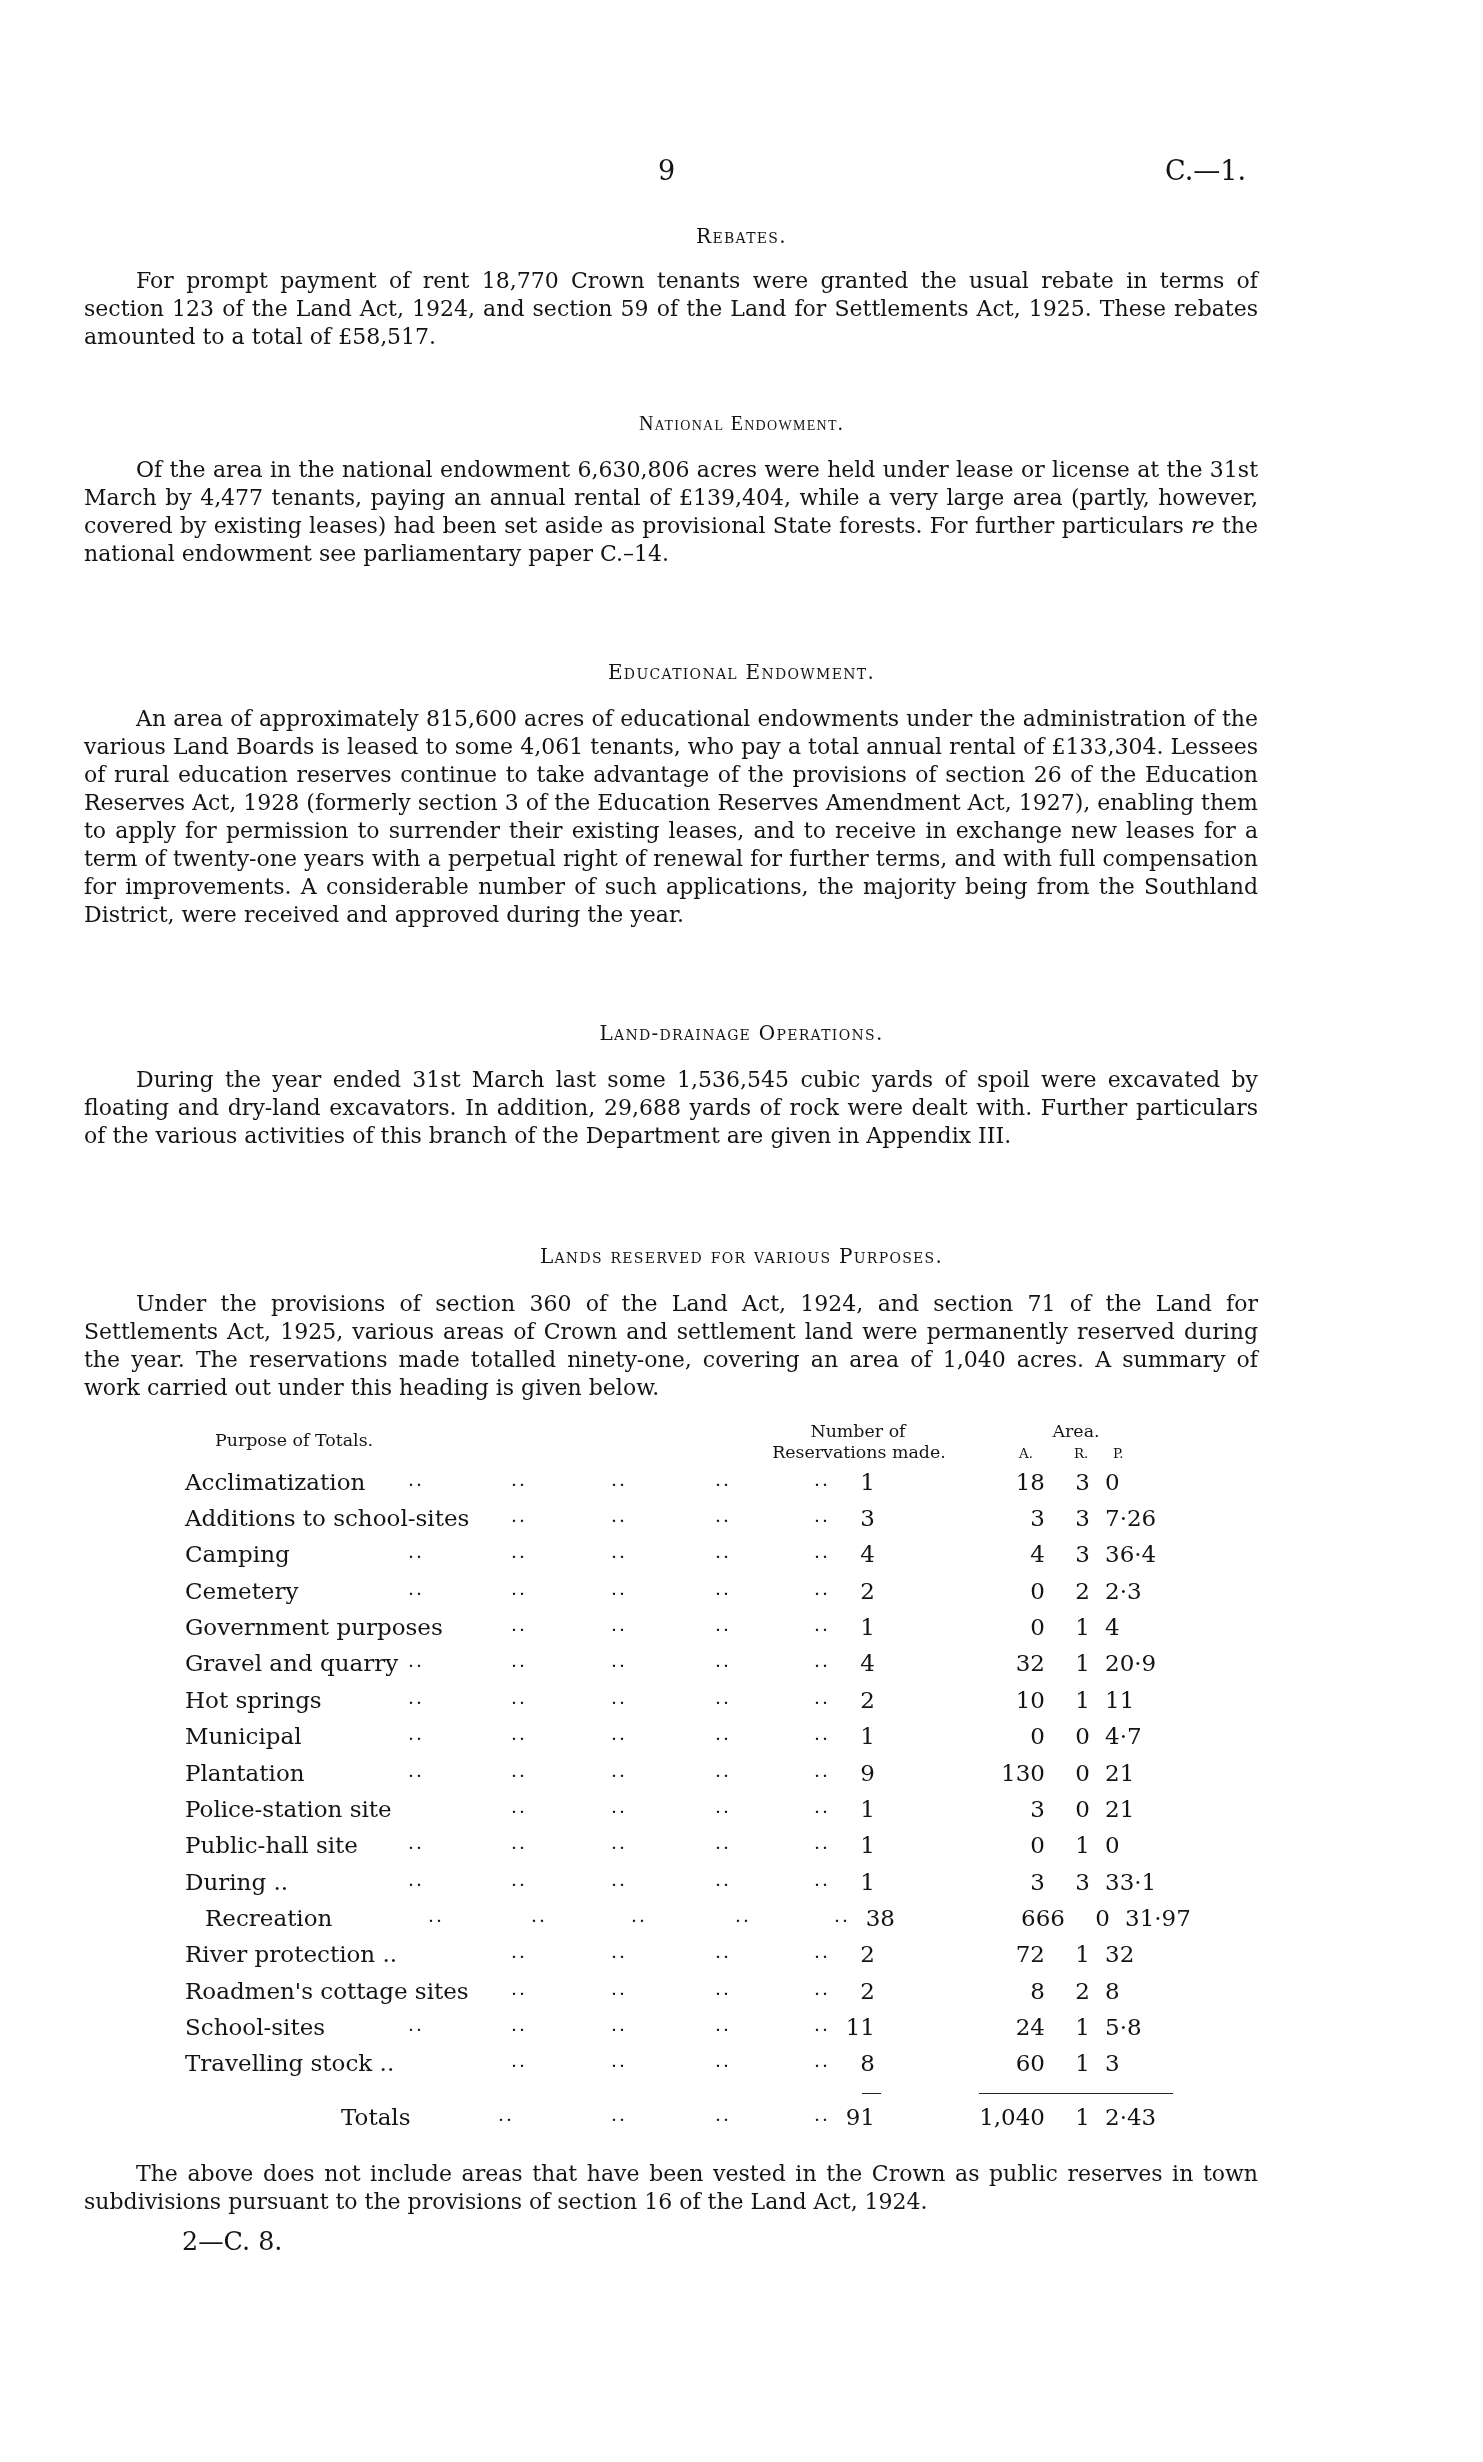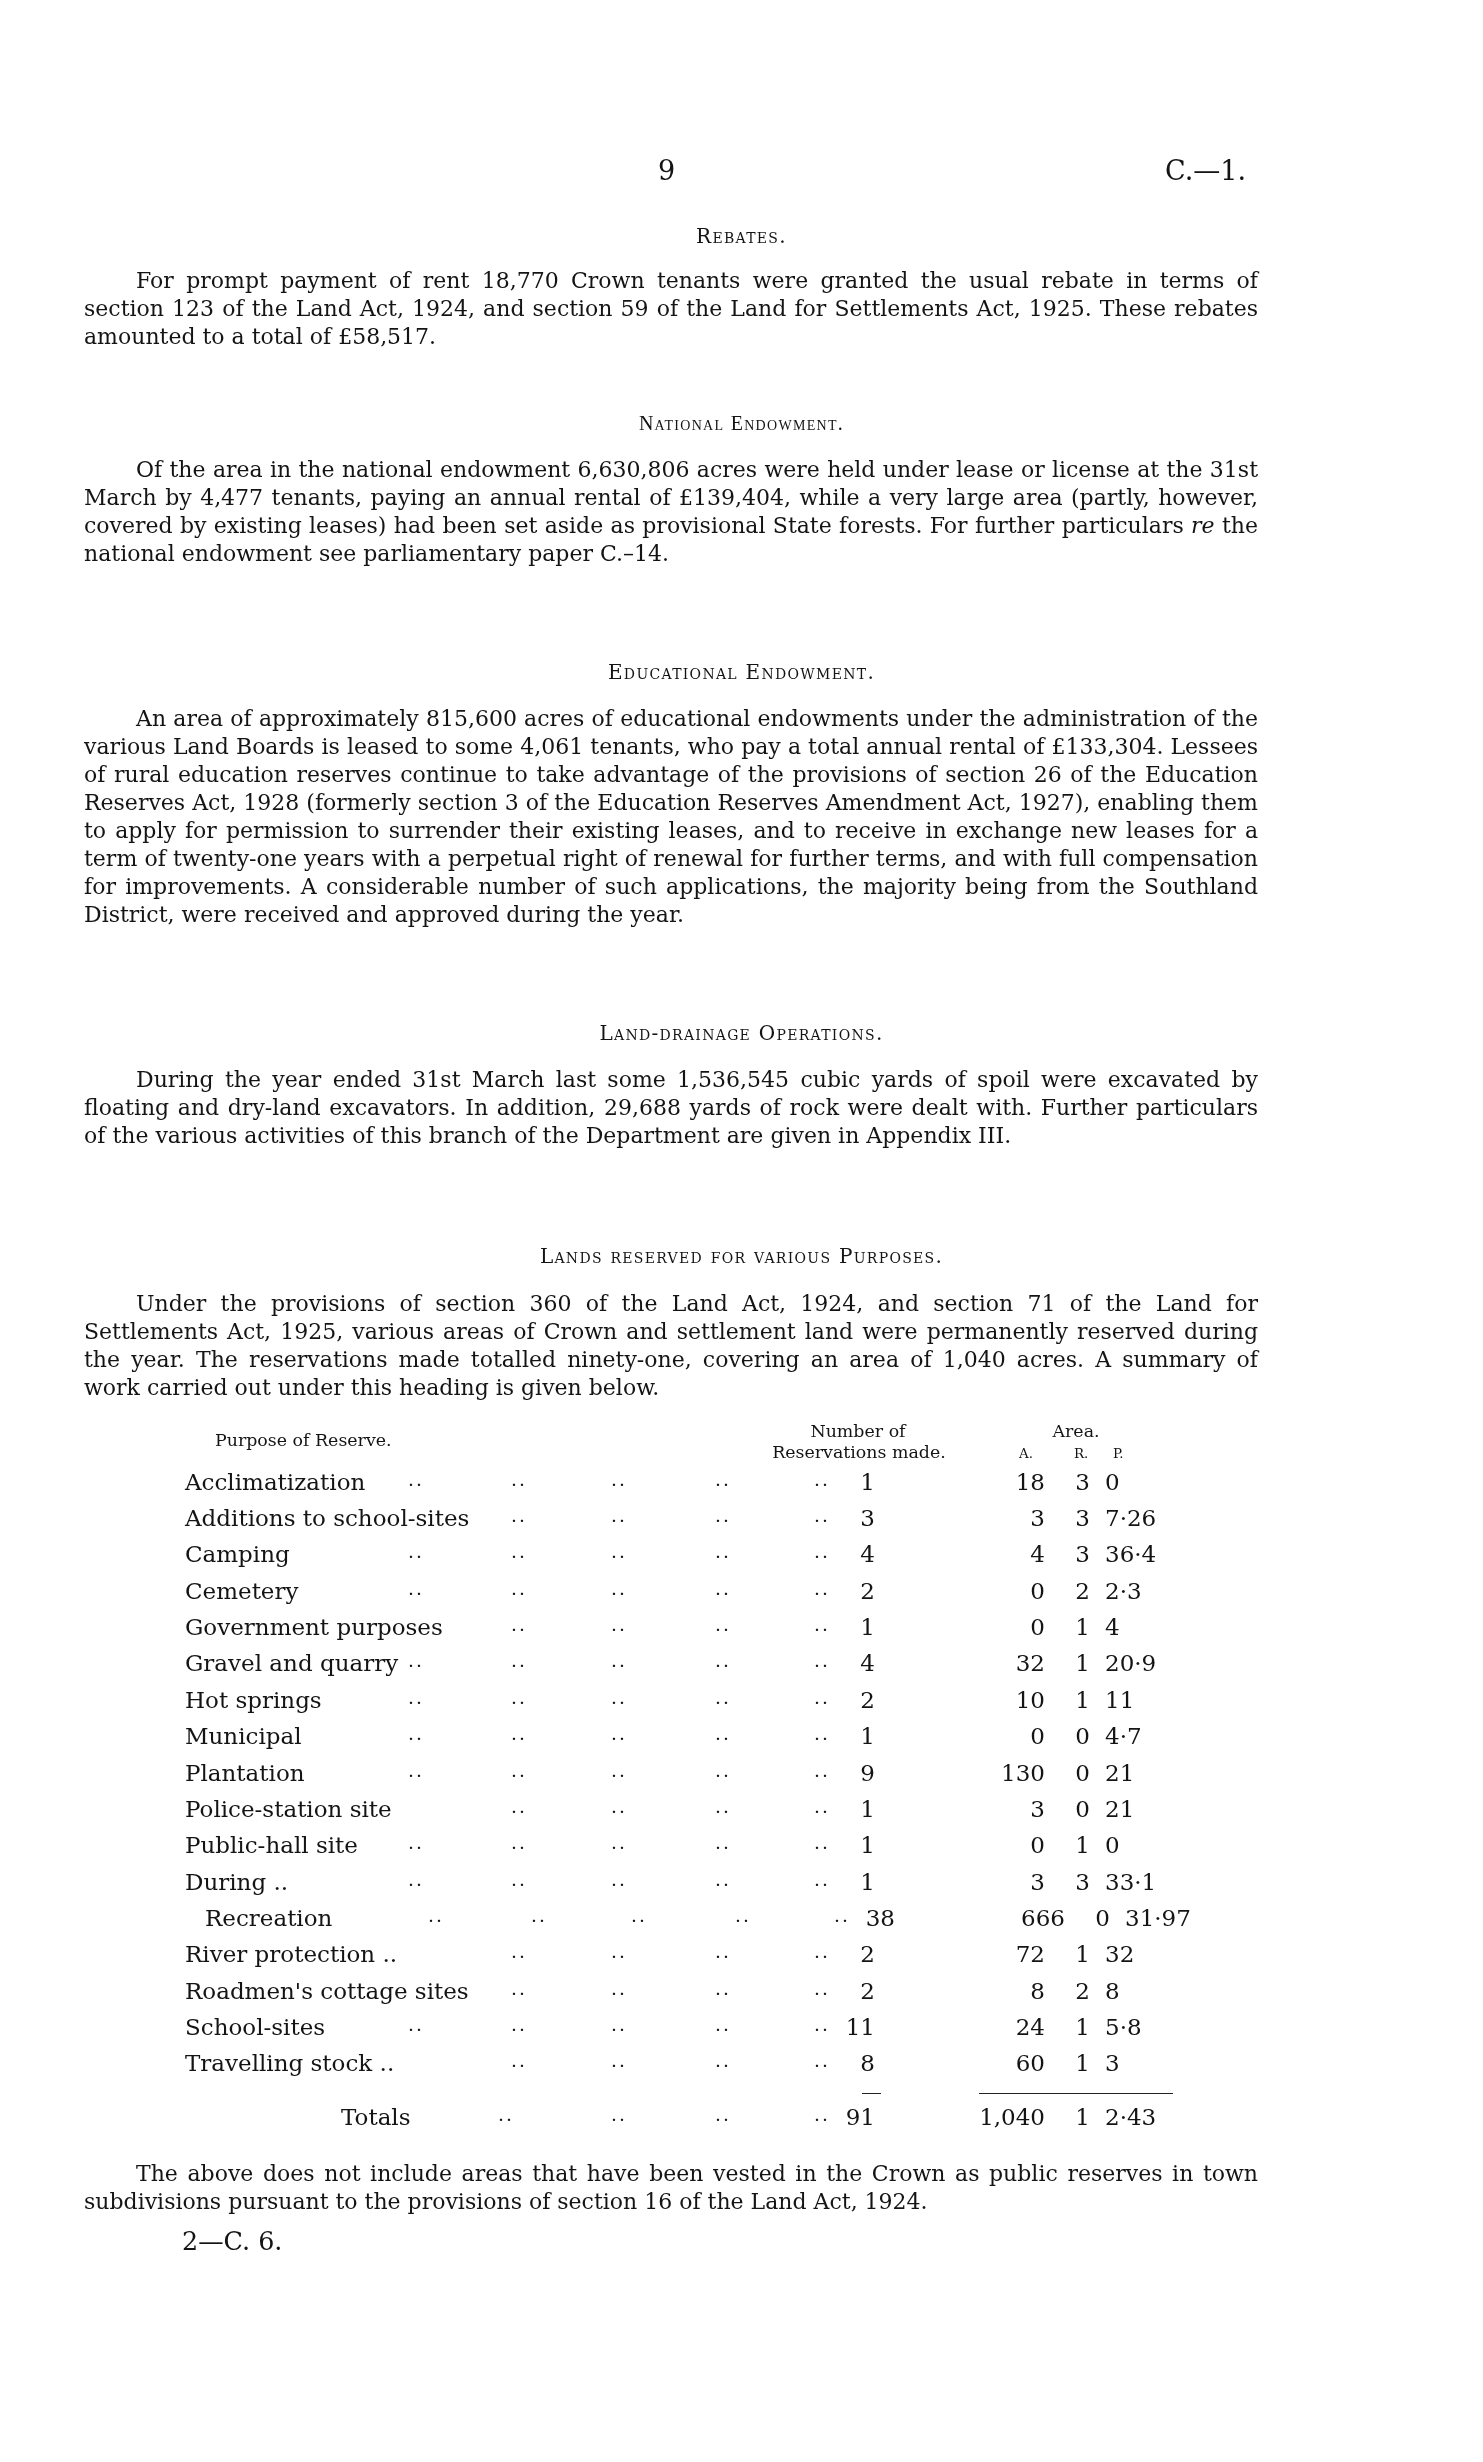--- a/index.html
+++ b/index.html
@@ -37,21 +37,21 @@
 
 <div class="heading" style="top:660px;">Educational Endowment.</div>
 <div class="para" style="top:705px;">An area of approximately 815,600 acres of educational endowments under the administration of the various Land Boards is leased to some 4,061 tenants, who pay a total annual rental of £133,304. Lessees of rural education reserves continue to take advantage of the provisions of section 26 of the Education Reserves Act, 1928 (formerly section 3 of the Education Reserves Amendment Act, 1927), enabling them to apply for permission to surrender their existing leases, and to receive in exchange new leases for a term of twenty-one years with a perpetual right of renewal for further terms, and with full compensation for improvements. A considerable number of such applications, the majority being from the Southland District, were received and approved during the year.</div>
 
 <div class="heading" style="top:1021px;">Land-drainage Operations.</div>
 <div class="para" style="top:1066px;">During the year ended 31st March last some 1,536,545 cubic yards of spoil were excavated by floating and dry-land excavators. In addition, 29,688 yards of rock were dealt with. Further particulars of the various activities of this branch of the Department are given in Appendix III.</div>
 
 <div class="heading" style="top:1244px;">Lands reserved for various Purposes.</div>
 <div class="para" style="top:1290px;">Under the provisions of section 360 of the Land Act, 1924, and section 71 of the Land for Settlements Act, 1925, various areas of Crown and settlement land were permanently reserved during the year. The reservations made totalled ninety-one, covering an area of 1,040 acres. A summary of work carried out under this heading is given below.</div>
 
-<div class="th" style="left:215px; top:1430px;">Purpose of Reserve.</div>
+<div class="th" style="left:215px; top:1430px;">Purpose of Totals.</div>
 <div class="th" style="left:768px; top:1421px; width:180px; text-align:center;">Number of</div>
 <div class="th" style="left:762px; top:1442px; width:194px; text-align:center;">Reservations made.</div>
 <div class="th" style="left:1016px; top:1421px; width:120px; text-align:center;">Area.</div>
 <div class="th" style="left:1019px; top:1446px; font-size:13.4px;">A.</div>
 <div class="th" style="left:1074px; top:1446px; font-size:13.4px;">R.</div>
 <div class="th" style="left:1113px; top:1446px; font-size:13.4px;">P.</div>
 
 <div id="rows">
     <div class="row" style="top: 1469px;">
       <span class="purpose">Acclimatization</span>
@@ -262,14 +262,14 @@
   <span class="dots" style="left:611px;">..</span>
   <span class="dots" style="left:715px;">..</span>
   <span class="dots" style="left:814px;">..</span>
   <span class="num">91</span>
   <span class="a">1,040</span>
   <span class="r">1</span>
   <span class="p">2·43</span>
 </div>
 
 <div class="para" style="top:2160px;">The above does not include areas that have been vested in the Crown as public reserves in town subdivisions pursuant to the provisions of section 16 of the Land Act, 1924.</div>
-<div class="abs footmark" style="left:182px; top:2226px;">2—C. 6.</div>
+<div class="abs footmark" style="left:182px; top:2226px;">2—C. 8.</div>
 
 
 </body></html>

